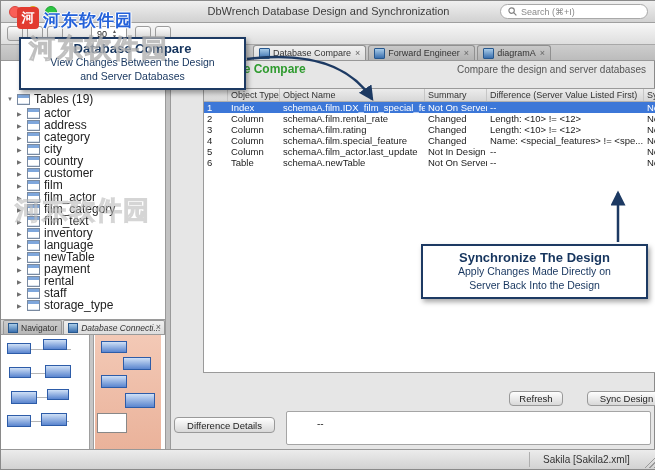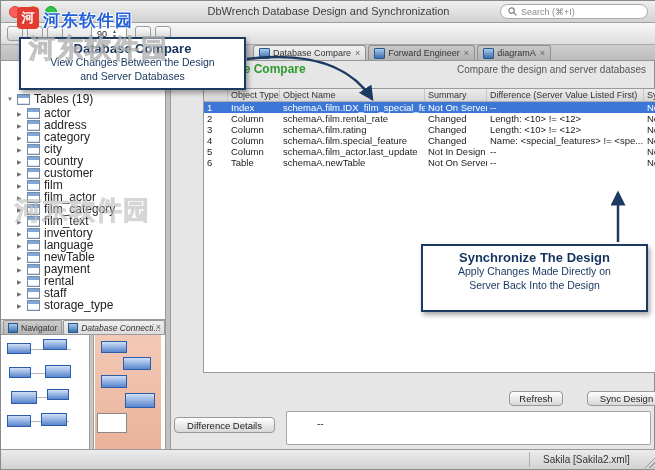--- a/index.html
+++ b/index.html
@@ -107,21 +107,21 @@
   .status-sep{position:absolute;left:528px;top:2px;bottom:2px;width:1px;background:#aeaeae;}
   .status-doc{position:absolute;left:542px;top:4px;font-size:10px;color:#333;}
   .resize-grip{position:absolute;right:1px;bottom:1px;width:13px;height:13px;
     background:repeating-linear-gradient(135deg,transparent 0 2px,#9a9a9a 2px 3px);
     clip-path:polygon(100% 0,100% 100%,0 100%);}
 
   
   .callout{position:absolute;background:#fff;border:2px solid #1d3a63;color:#16355e;text-align:center;
     box-shadow:2px 3px 5px rgba(0,0,0,0.35);z-index:40;box-sizing:border-box;}
   #callout-compare{left:18px;top:36px;width:227px;height:53px;padding-top:2px;}
-  #callout-sync{left:420px;top:243px;width:227px;height:68px;padding-top:4px;}
+  #callout-sync{left:420px;top:243px;width:227px;height:55px;padding-top:4px;}
   .callout-title{font-weight:bold;font-size:13px;}
   .callout-line{font-size:10.5px;line-height:1.3;}
   .arrows{position:absolute;left:0;top:0;z-index:39;pointer-events:none;}
 
   
   .wm-badge{position:absolute;left:16px;top:6px;width:22px;height:22px;background:#e23b30;border-radius:4px;
     color:#fff;font-size:13px;font-weight:bold;display:flex;align-items:center;justify-content:center;z-index:60;}
   .wm-text{position:absolute;left:42px;top:8px;font-size:17px;font-weight:bold;color:#2461d9;z-index:60;
     text-shadow:-1px 0 #fff,1px 0 #fff,0 -1px #fff,0 1px #fff;letter-spacing:1px;}
   .wm-faint{position:absolute;left:28px;top:30px;font-size:26px;font-weight:bold;z-index:60;letter-spacing:2px;

